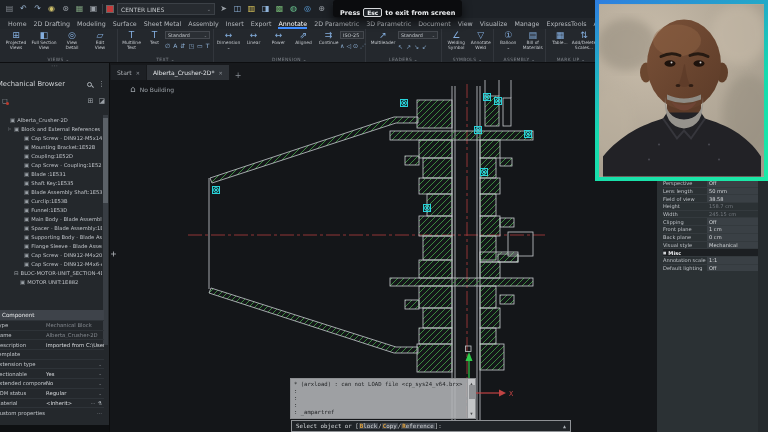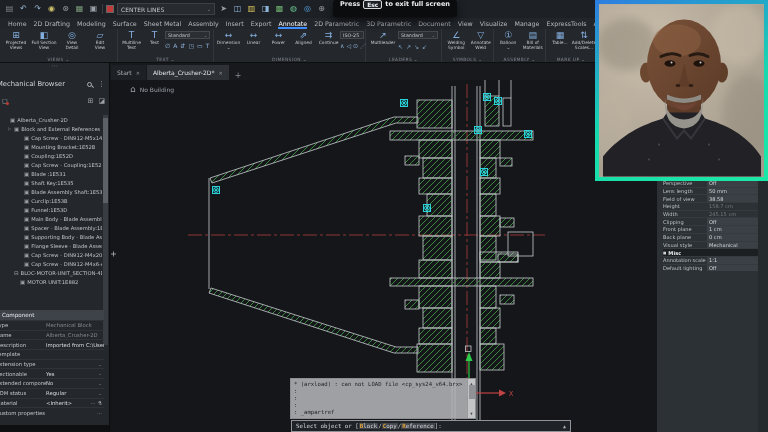--- a/index.html
+++ b/index.html
@@ -5,21 +5,21 @@
 *{box-sizing:border-box;margin:0;padding:0}
 html,body{background:#000}
 .screen{position:relative;width:768px;height:432px;background:#141619;font-family:"DejaVu Sans",sans-serif;overflow:hidden;color:#c8ccd0}
 
 .topbar{position:absolute;left:0;top:0;width:768px;height:18px;background:#1d2126;display:flex;align-items:center;gap:3px;padding:0 4px;z-index:3}
 .ticon{font-size:8px;line-height:1;width:11px;text-align:center;color:#9aa0a7}
 .tsep{width:1px;height:10px;background:#3a3f45}
 .swatch{width:8px;height:8px;border:1px solid #666}
 .tsel{height:12px;background:#272b30;border:1px solid #3c4147;font-size:6px;display:flex;align-items:center;padding:0 3px;color:#c6cacd;gap:5px}
 .tsel .car{font-size:5px;color:#8a8f96}
-.esc-tip{position:absolute;left:333px;top:0;height:17px;background:#0b0c0e;border-radius:3px;display:flex;align-items:flex-start;gap:3px;padding:0 7px;z-index:8;font-size:6.5px;color:#eceef0;font-weight:bold;box-shadow:0 4px 10px rgba(0,0,0,.65);white-space:nowrap}
+.esc-tip{position:absolute;left:333px;top:0;height:17px;background:#0b0c0e;border-radius:3px;display:flex;align-items:flex-end;gap:3px;padding:0 7px;z-index:8;font-size:6.5px;color:#eceef0;font-weight:bold;box-shadow:0 4px 10px rgba(0,0,0,.65);white-space:nowrap}
 .esc-key{border:1px solid #d7d9db;border-radius:2px;padding:0 3px;font-size:6px;background:#1d2126}
 
 .tabrow{position:absolute;left:0;top:18px;width:768px;height:11px;background:#22262b;display:flex;gap:7px;padding-left:8px;font-size:6.3px;color:#b4b8bd;z-index:2}
 .rtab{line-height:11px;white-space:nowrap}
 .rtab.active{color:#fff;box-shadow:inset 0 -2px 0 #3f8cff}
 
 .ribbon{position:absolute;left:0;top:29px;width:768px;height:34px;background:#24282d;z-index:2;border-bottom:1px solid #0d0e10}
 .rgroup{position:absolute;top:0;height:33px;border-right:1px solid #32363c}
 .rglabel{position:absolute;bottom:0;left:0;right:0;text-align:center;font-size:4.4px;color:#82878e;letter-spacing:.4px;white-space:nowrap}
 .ritems{display:flex;align-items:flex-start;padding:1px 0 0 2px}
@@ -125,21 +125,21 @@
       <span class="ticon" style="color: rgb(143, 179, 217);">T</span>
     <div class="tsel" style="width:62px">
       <span>Mechanical</span>
       <span class="car" style="margin-left:auto">⌄</span>
     </div>
   </div>
 
   <div class="esc-tip">
     <span>Press</span>
     <span class="esc-key">Esc</span>
-    <span>to exit full screen</span>
+    <span>to exit from screen</span>
   </div>
 
   <div class="tabrow">
     <span class="rtab">Home</span>
       <span class="rtab">2D Drafting</span>
       <span class="rtab">Modeling</span>
       <span class="rtab">Surface</span>
       <span class="rtab">Sheet Metal</span>
       <span class="rtab">Assembly</span>
       <span class="rtab">Insert</span>

